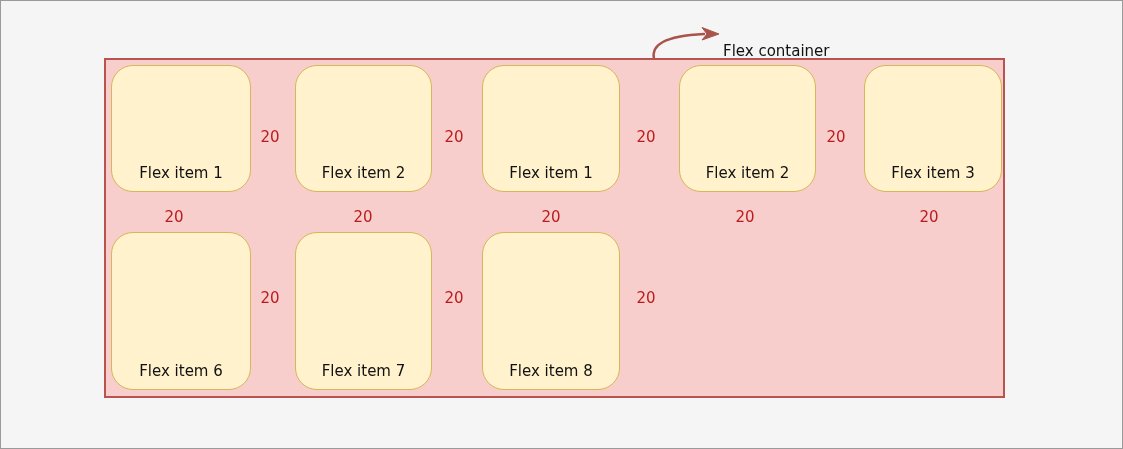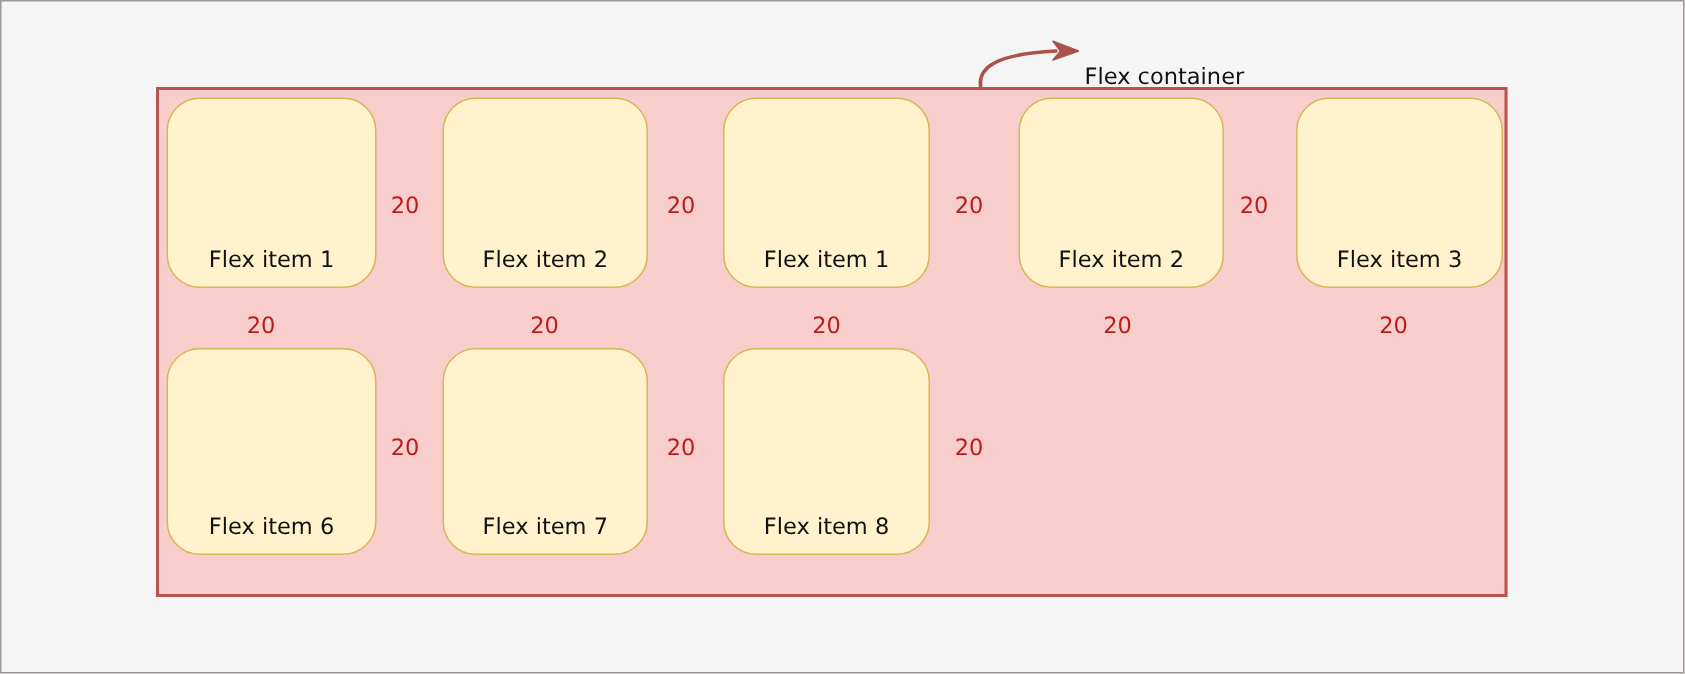--- a/index.html
+++ b/index.html
@@ -31,21 +31,21 @@
     border: 1px solid #d6b656;
     border-radius: 22px;
     display: flex;
     justify-content: center;
     align-items: flex-end;
     padding-bottom: 9px;
     font-size: 15px;
     color: #111111;
   }
   .row1 { top: 5px; height: 127px; }
-  .row2 { top: 172px; height: 138px; }
+  .row2 { top: 172px; height: 158px; }
   .c1 { left: 5px; }
   .c2 { left: 189px; width: 137px; }
   .c3 { left: 376px; width: 138px; }
   .c4 { left: 573px; width: 137px; }
   .c5 { left: 758px; width: 138px; }
   .gap-label {
     position: absolute;
     transform: translate(-50%, -50%);
     font-size: 15px;
     color: #b91c1c;

